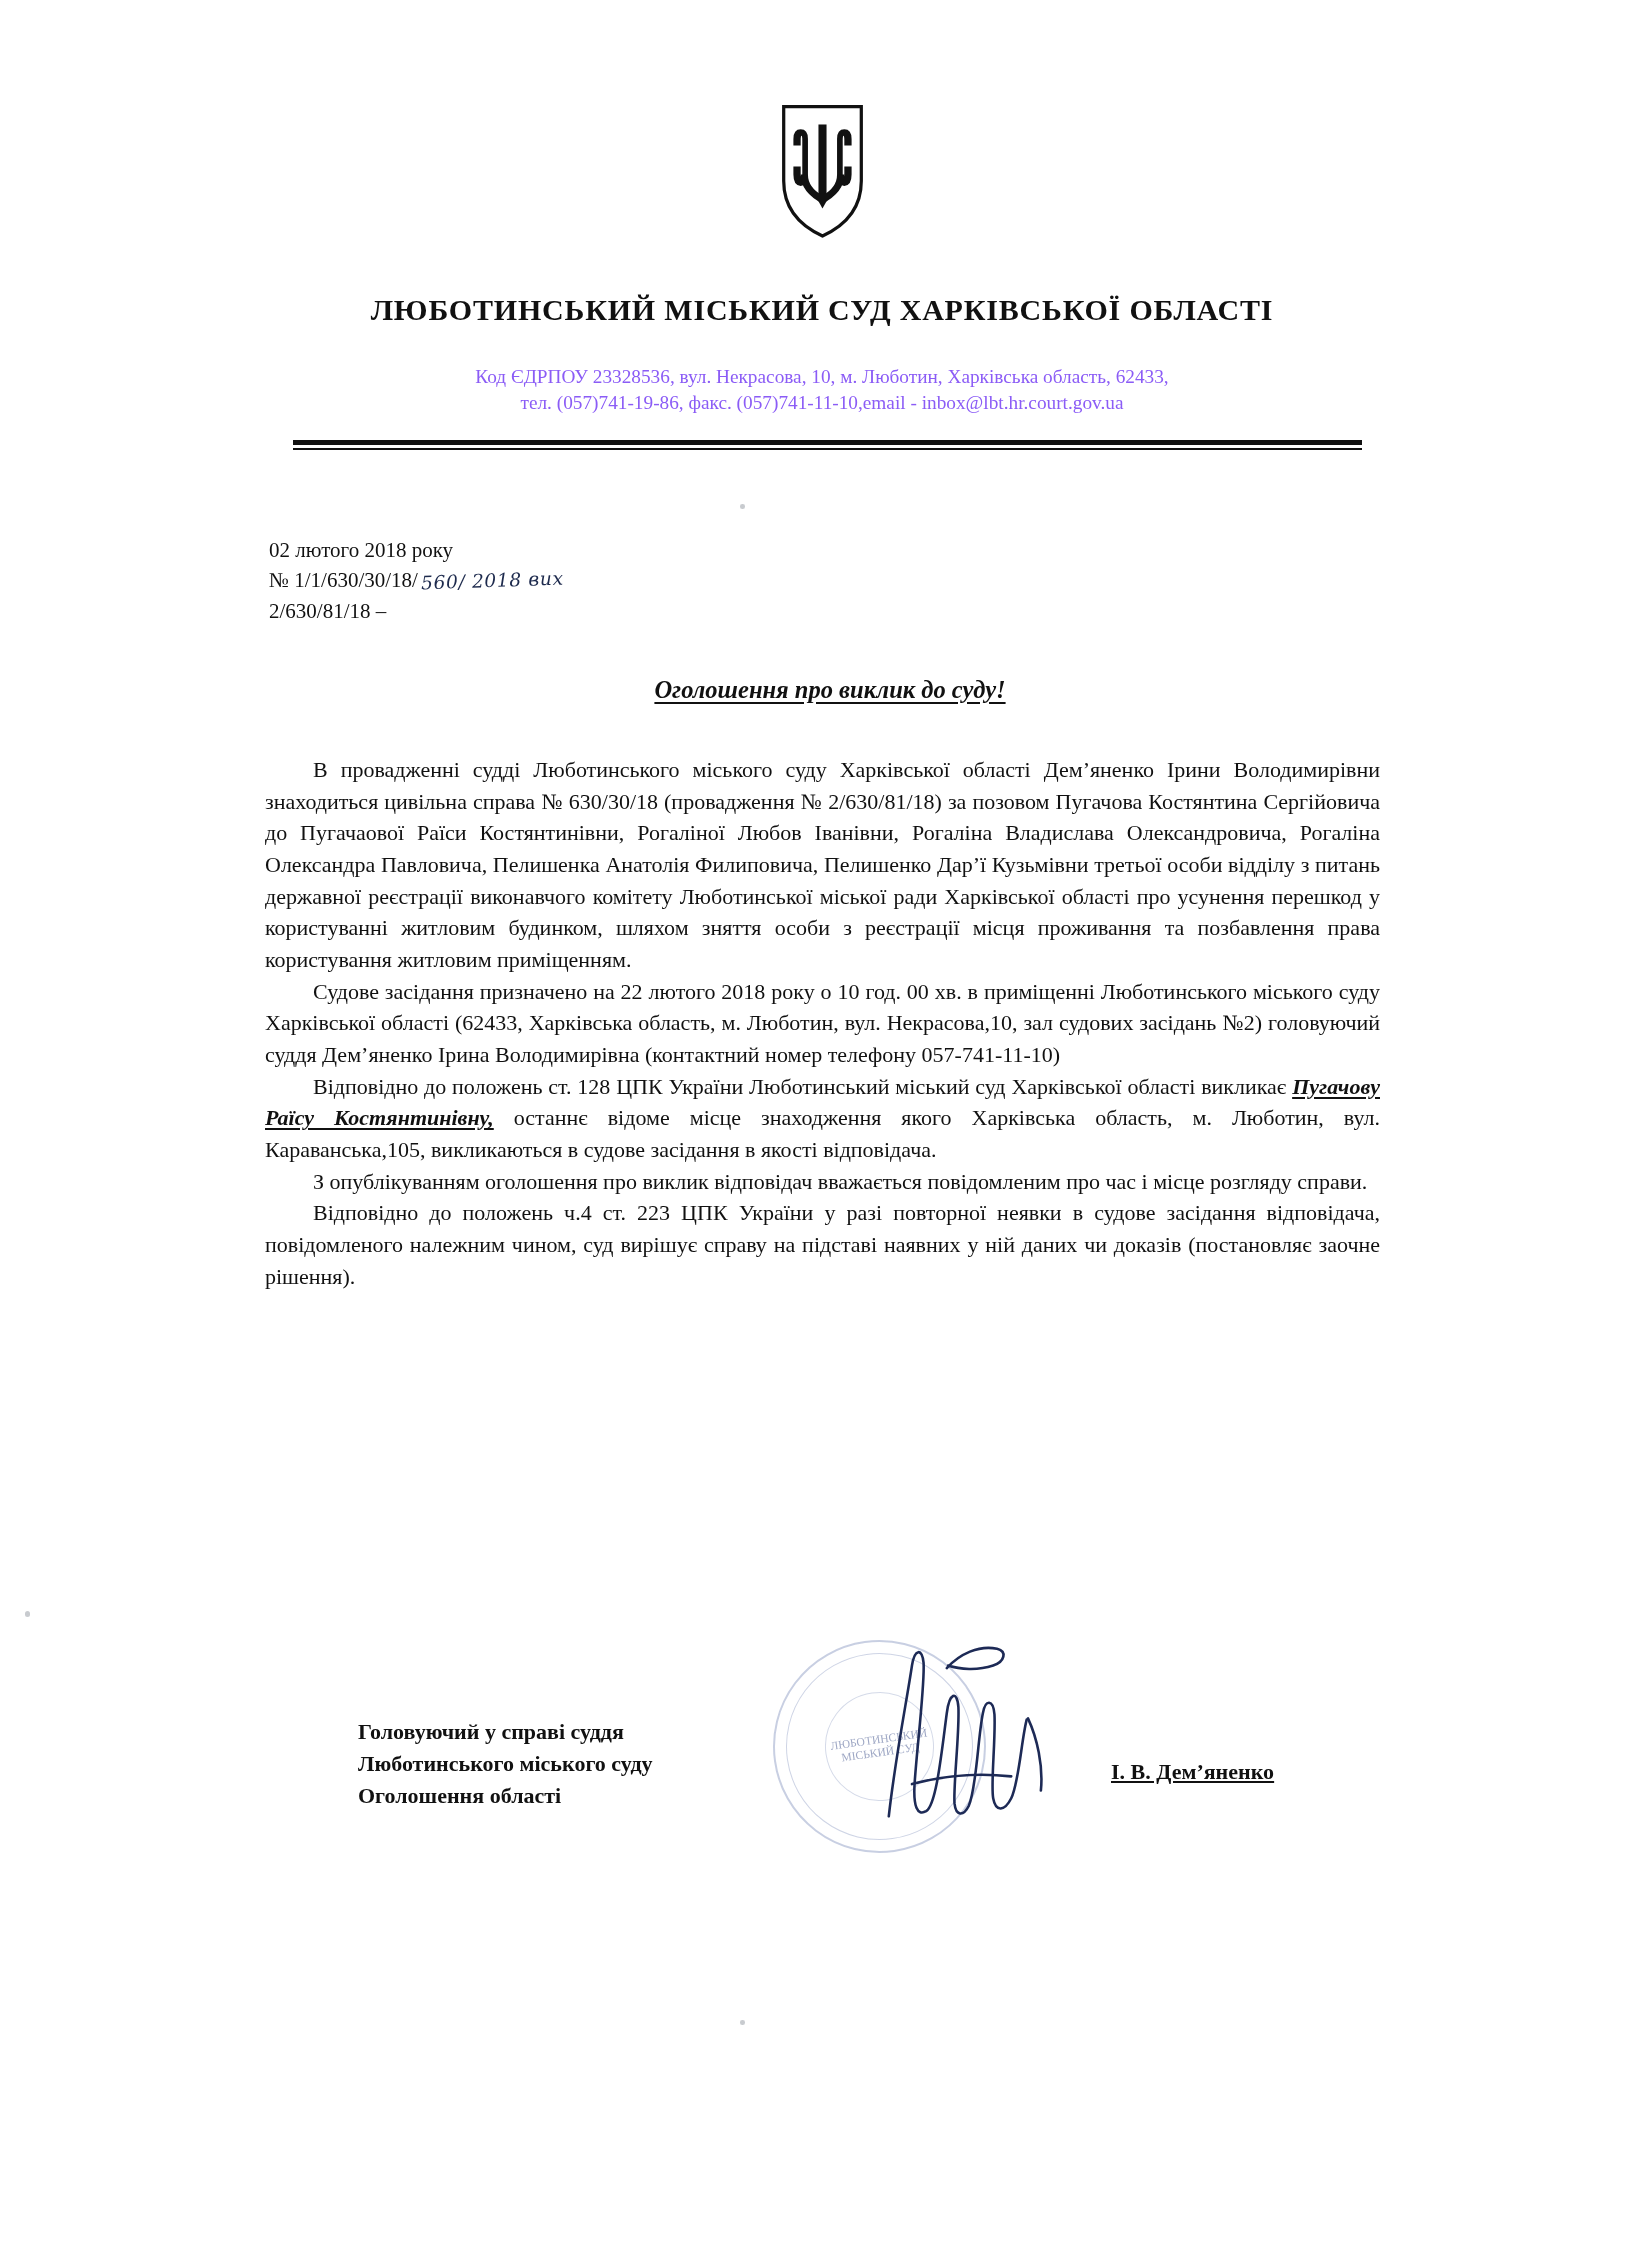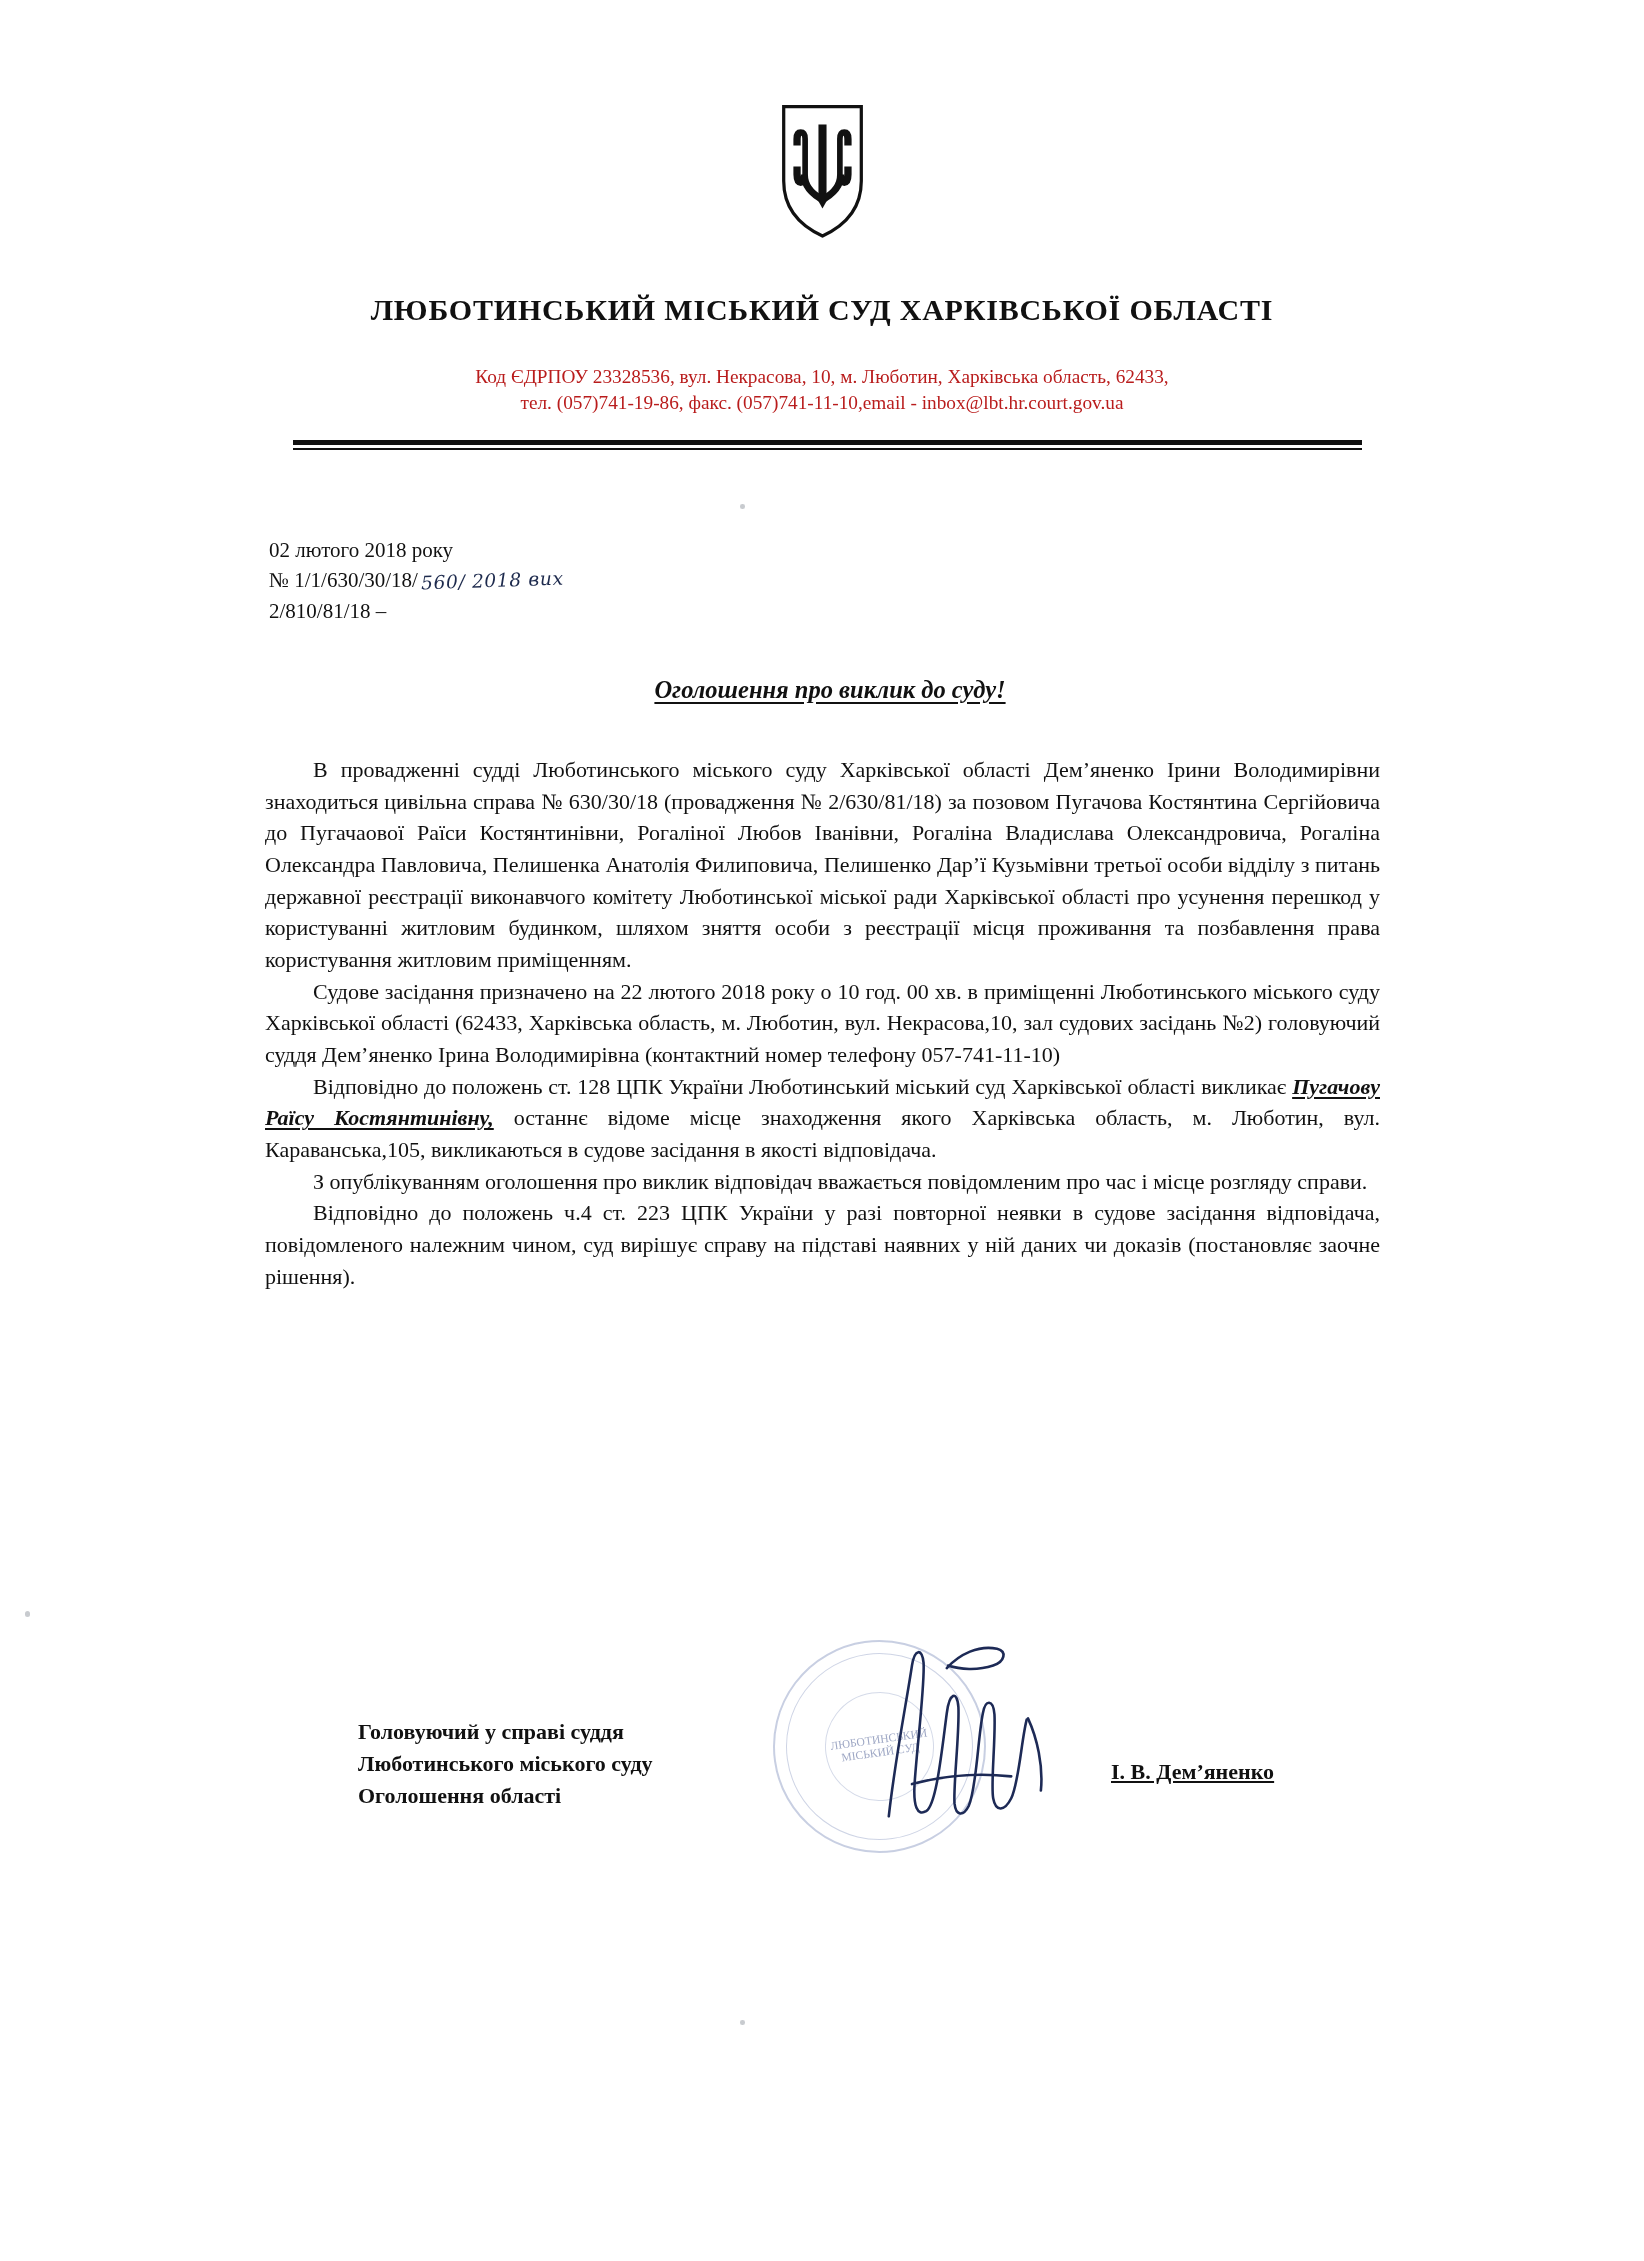--- a/index.html
+++ b/index.html
@@ -50,21 +50,21 @@
   }
 
   .court-contacts {
     position: absolute;
     top: 364px;
     left: 0;
     width: 100%;
     text-align: center;
     font-size: 19.3px;
     line-height: 1.35;
-    color: #b91c1c;
+    color: #8b5cf6;
   }
   .court-contacts div { white-space: nowrap; }
 
   .rule {
     position: absolute;
     left: 293px;
     width: 1069px;
     top: 440px;
   }
   .rule .thick {
@@ -245,21 +245,21 @@
   <div class="rule">
     <div class="thick"></div>
     <div class="thin"></div>
   </div>
 
   <div class="ref-block">
     <div class="ref-line">02 лютого 2018 року</div>
     <div class="ref-line">
       <span>№ 1/1/630/30/18/</span><span class="handwriting">560/ 2018 вих</span>
     </div>
-    <div class="ref-line">2/810/81/18 –</div>
+    <div class="ref-line">2/630/81/18 –</div>
   </div>
 
   <div class="doc-title">Оголошення про виклик до суду!</div>
 
   <div class="body-text" id="body-text">
       <p><span>В провадженні судді Люботинського міського суду Харківської області Дем’яненко Ірини Володимирівни знаходиться цивільна справа    № 630/30/18 (провадження № 2/630/81/18)    за позовом    Пугачова Костянтина Сергійовича до Пугачаової Раїси Костянтинівни, Рогаліної Любов Іванівни, Рогаліна Владислава Олександровича, Рогаліна Олександра Павловича,  Пелишенка Анатолія Филиповича, Пелишенко Дар’ї Кузьмівни третьої особи відділу з питань державної реєстрації виконавчого комітету Люботинської міської ради Харківської області про усунення перешкод у користуванні житловим будинком, шляхом зняття особи з реєстрації місця проживання та позбавлення права користування житловим приміщенням.</span></p>
       <p><span>Судове засідання призначено на 22 лютого 2018 року о 10 год. 00 хв. в приміщенні Люботинського міського суду Харківської області (62433, Харківська область, м. Люботин, вул. Некрасова,10, зал судових засідань №2)  головуючий суддя Дем’яненко Ірина Володимирівна (контактний номер телефону 057-741-11-10)</span></p>
       <p><span>Відповідно до положень ст. 128 ЦПК України Люботинський міський суд Харківської області викликає </span><span class="bold-underline">Пугачову Раїсу Костянтинівну,</span><span> останнє відоме місце знаходження якого Харківська область, м. Люботин, вул. Караванська,105,  викликаються в судове засідання  в якості відповідача.</span></p>
       <p><span>З опублікуванням оголошення про виклик відповідач вважається повідомленим про час і місце розгляду справи.</span></p>
       <p><span>Відповідно до положень ч.4 ст. 223 ЦПК України у разі повторної неявки в судове засідання відповідача, повідомленого належним чином, суд вирішує справу на підставі наявних у ній даних чи доказів (постановляє заочне рішення).</span></p>

